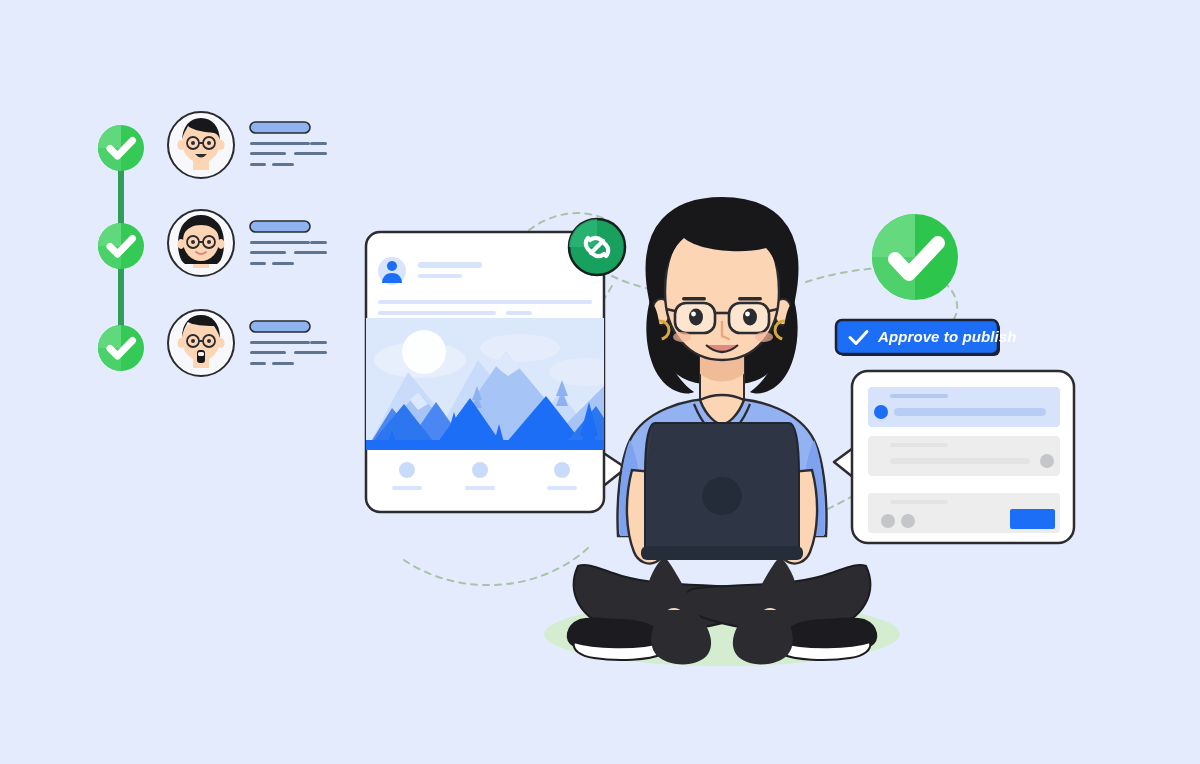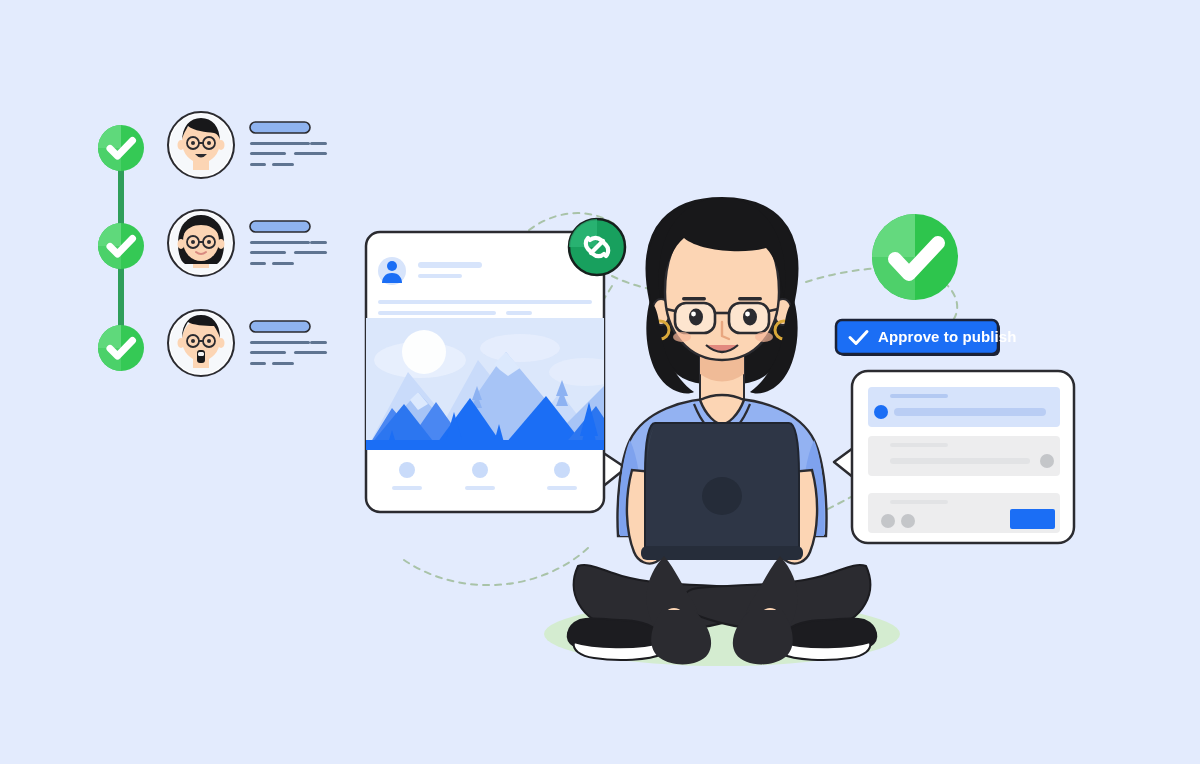--- a/index.html
+++ b/index.html
@@ -29,20 +29,21 @@
     font-family: "Liberation Sans", sans-serif;
     font-size: 15px;
     font-weight: bold;
     color: #ffffff;
     white-space: nowrap;
     letter-spacing: 0.1px;
   }
   #approve-label {
     left: 878px;
     top: 328px;
+    font-style: italic;
   }
 </style>
 </head>
 <body>
 
 <div id="scene">
 
   <svg class="layer" viewBox="0 0 1200 764" xmlns="http://www.w3.org/2000/svg">
 
     <defs>

